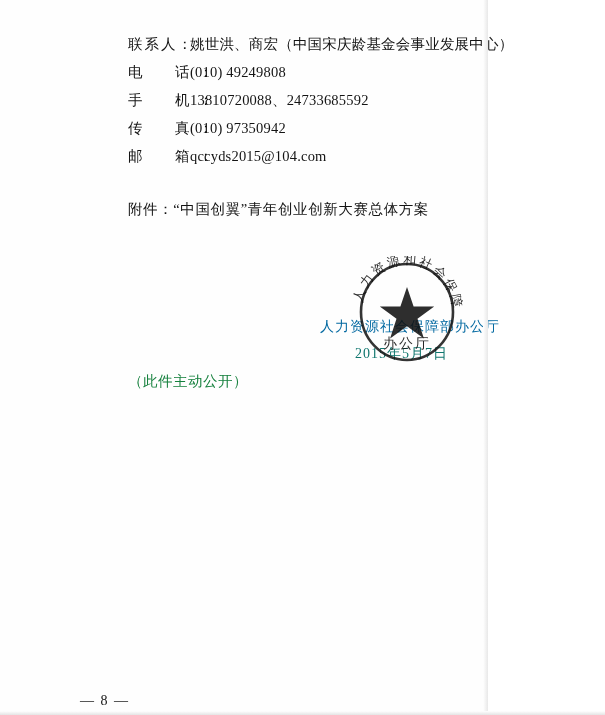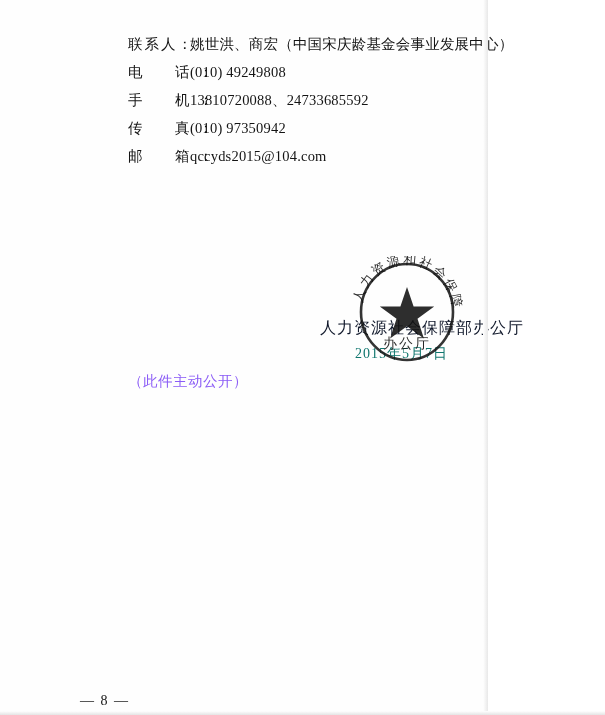--- a/index.html
+++ b/index.html
@@ -76,24 +76,24 @@
     font-size: 14.5px;
     letter-spacing: 0.6px;
     white-space: nowrap;
     color: #141414;
   }
 
   .signer {
     position: absolute;
     left: 320px;
     top: 318px;
-    font-size: 16px;
+    font-size: 14px;
     letter-spacing: 1px;
     white-space: nowrap;
-    color: #0f172a;
+    color: #0369a1;
   }
   .signdate {
     position: absolute;
     left: 355px;
     top: 345px;
     font-size: 14px;
     letter-spacing: 1px;
     white-space: nowrap;
     color: #0f766e;
   }
@@ -109,21 +109,21 @@
   }
   .seal svg { display: block; }
 
   .public-note {
     position: absolute;
     left: 128px;
     top: 372px;
     font-size: 14.5px;
     letter-spacing: 0.5px;
     white-space: nowrap;
-    color: #8b5cf6;
+    color: #15803d;
   }
 
   .page-number {
     position: absolute;
     left: 80px;
     top: 693px;
     font-size: 14px;
     letter-spacing: 1.5px;
     color: #141414;
   }
@@ -150,20 +150,21 @@
     <div class="contact-line">
       <span class="lbl spread">传　真：</span><span class="val">(010) 97350942</span>
     </div>
 
     <div class="contact-line">
       <span class="lbl spread">邮　箱：</span><span class="val">qccyds2015@104.com</span>
     </div>
 
   </div>
 
+  <div class="attachment">附件：“中国创翼”青年创业创新大赛总体方案</div>
 
   <div class="signer">人力资源社会保障部办公厅</div>
   <div class="signdate">2015年5月7日</div>
 
   <div class="seal">
     <svg width="124" height="112" viewBox="0 0 124 112" xmlns="http://www.w3.org/2000/svg">
       <defs>
         <path id="sealArc" d="M 16,56 A 46,48 0 0 1 108,56" fill="none"></path>
         <path id="sealArcLow" d="M 20,60 A 42,44 0 0 0 104,60" fill="none"></path>
       </defs>

